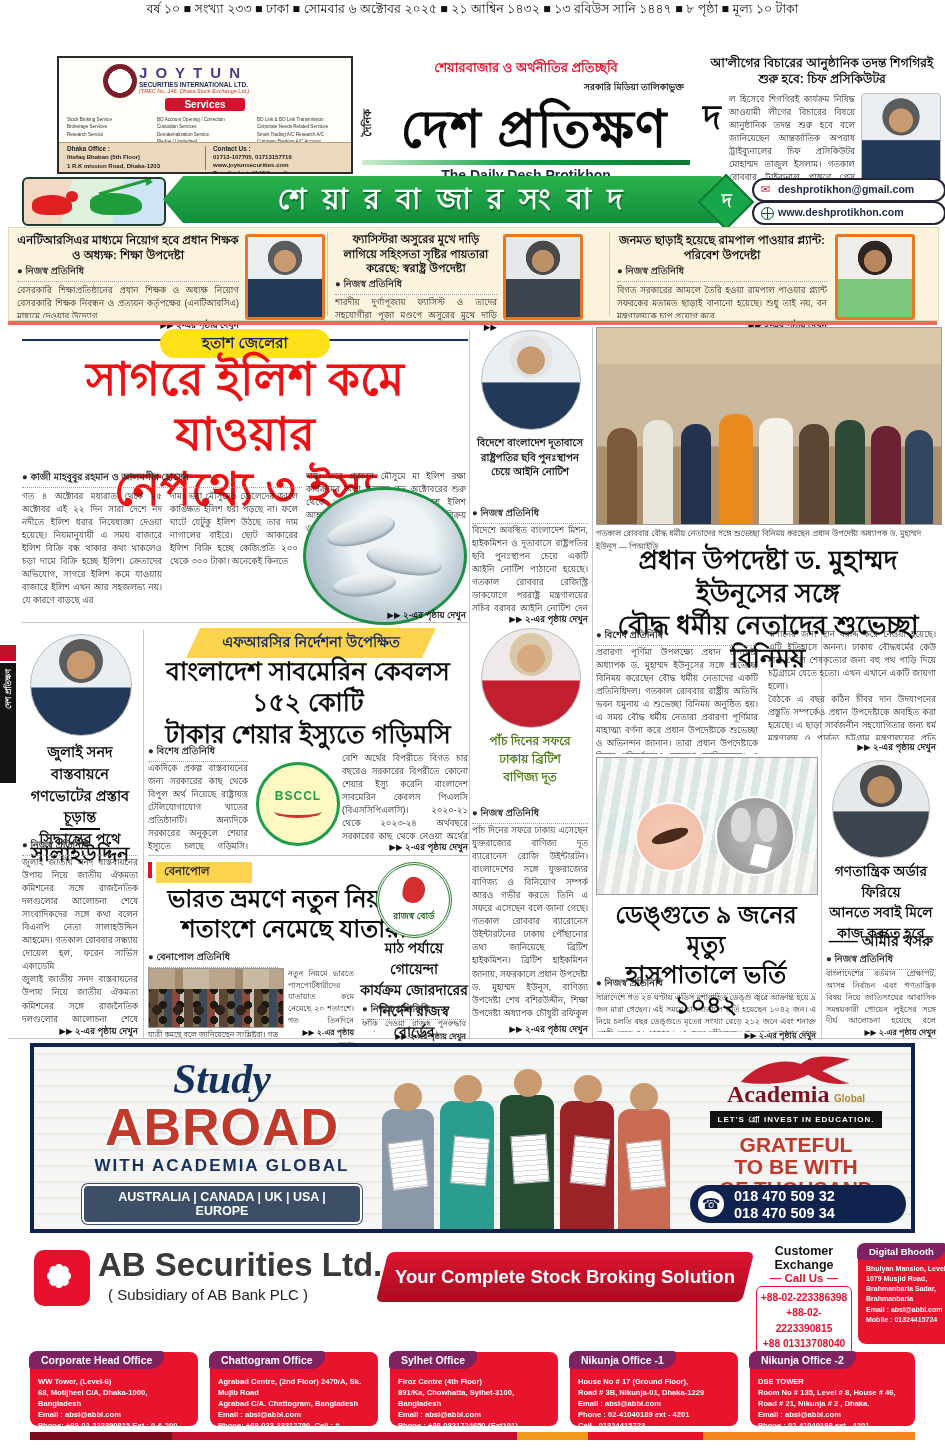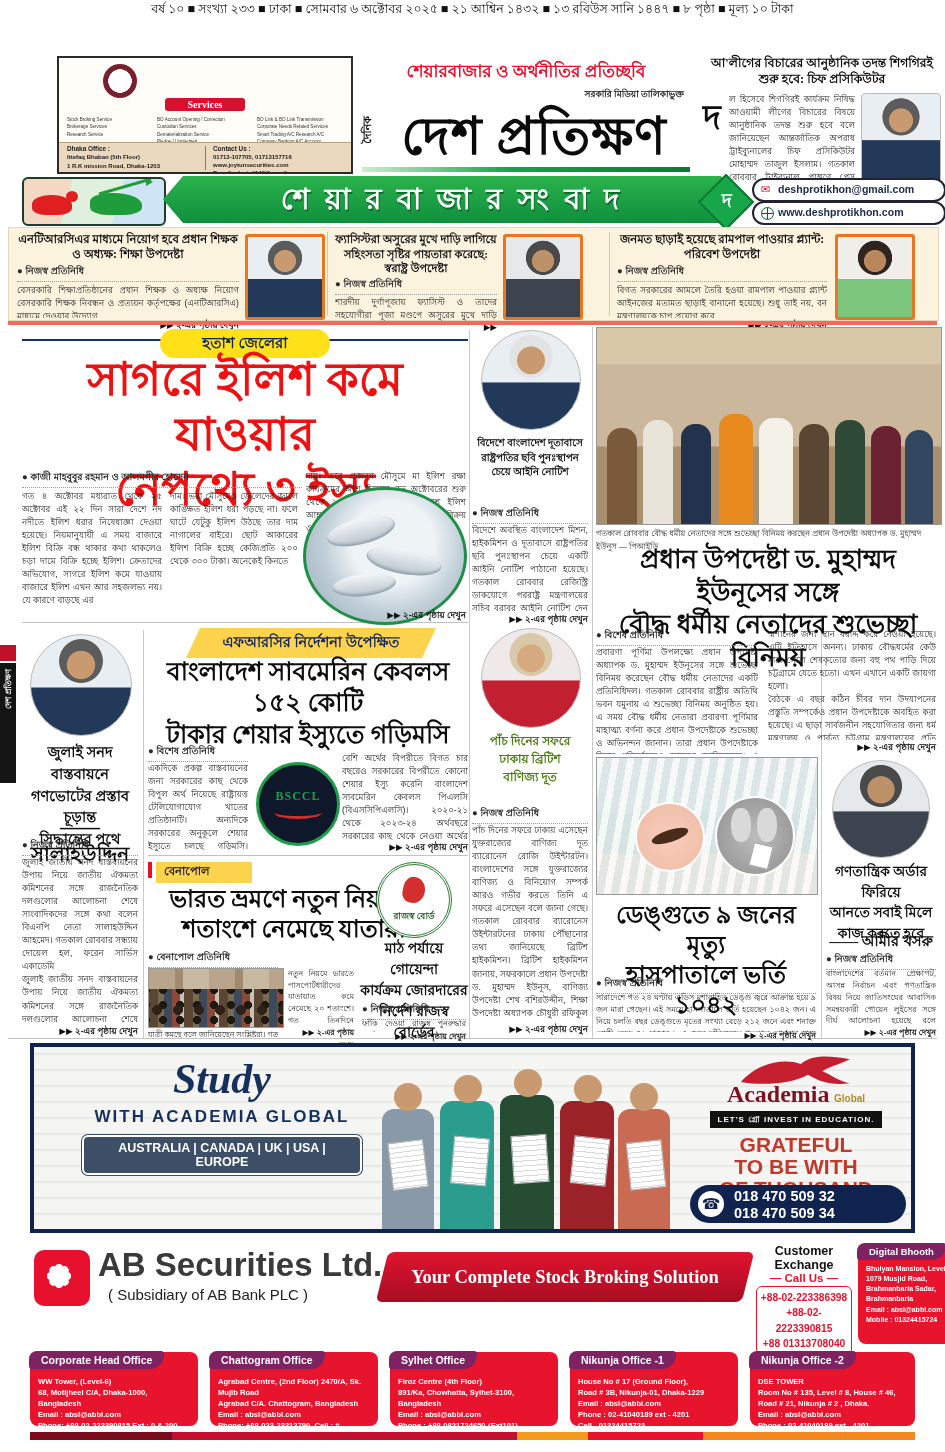--- a/index.html
+++ b/index.html
@@ -1,19 +1,19 @@
 <!DOCTYPE html>
 <html><head>
 <meta charset="utf-8">
 <style>
   html,body{margin:0;padding:0;background:#ffffff;}
   .page{position:relative;width:945px;height:1452px;background:#fff;overflow:hidden;
         font-family:"Liberation Sans","DejaVu Sans",sans-serif;color:#111;}
   .a{position:absolute;}
-  .c{text-align:center;font-family:Liberation Serif, serif;}
+  .c{text-align:center;}
   .b{font-weight:bold;}
   .pre{white-space:pre-line;}
   .by{font-size:9.5px;font-weight:bold;color:#2b2b2b;}
   .dot{border-bottom:1px dotted #9a9a9a;padding-bottom:2px;}
   .bt{font-size:8.7px;line-height:1.5;color:#1c1c1c;text-align:justify;overflow:hidden;}
   .jp{font-size:8.7px;font-weight:bold;color:#111;text-align:right;}
   .hl{color:#0d0d0d;font-weight:800;line-height:1.25;}
   .circle{border-radius:50%;}
   .vline{width:1px;background:#c9c9c9;}
   .hline{height:1px;background:#c2c2c2;}
@@ -80,20 +80,25 @@
 </style>
 </head>
 <body>
 
 <div class="page">
 
   <div class="a c" style="left:0;top:30;width:945px;font-size:12.5px;color:#111;">বর্ষ ১০ ■ সংখ্যা ২৩৩ ■ ঢাকা ■ সোমবার ৬ অক্টোবর ২০২৫ ■ ২১ আশ্বিন ১৪৩২ ■ ১৩ রবিউস সানি ১৪৪৭ ■ ৮ পৃষ্ঠা ■ মূল্য ১০ টাকা</div>
 
   <div class="a" style="left:57px;top:56px;width:292px;height:114px;border:2px solid #2b2b2b;background:#fffdf7;overflow:hidden;">
     <div class="a circle" style="left:44px;top:6px;width:30px;height:30px;border:2px solid #7a1f2b;background:radial-gradient(circle,#fff 0 55%,#7a1f2b 56% 100%);"></div>
+    <div class="a" style="left:80px;top:6px;width:200px;">
+      <div class="b" style="font-size:15px;color:#4b3a8c;letter-spacing:2px;">J O Y T U N</div>
+      <div class="b" style="font-size:6.5px;color:#1b2a5e;">SECURITIES INTERNATIONAL LTD.</div>
+      <div style="font-size:5.5px;color:#c0392b;font-style:italic;">(TREC No. 146, Dhaka Stock Exchange Ltd.)</div>
+    </div>
     <div class="a c" style="left:106px;top:40px;width:80px;background:#d6112e;color:#fff;font-weight:bold;font-size:10px;border-radius:3px;padding:1px 0;">Services</div>
     <div class="a pre" style="left:8px;top:58px;width:84px;font-size:4.6px;color:#333;line-height:1.6;">Stock Broking Service
 Brokerage Services
 Research Service</div>
     <div class="a pre" style="left:98px;top:58px;width:96px;font-size:4.6px;color:#333;line-height:1.6;">BO Account Opening / Correction
 Custodian Services
 Dematerialization Service
 Pledge / Unpledged</div>
     <div class="a pre" style="left:198px;top:58px;width:90px;font-size:4.6px;color:#333;line-height:1.6;">BO Link &amp; BO Link Transmission
 Corporate Needs Related Services
@@ -105,21 +110,21 @@
 1 R.K mission Road, Dhaka-1203</div>
       <div class="a" style="left:146px;top:3px;width:1px;height:24px;background:#8c7a5a;"></div>
       <div class="a b" style="left:154px;top:2px;width:132px;font-size:6.4px;color:#222;">Contact Us :</div>
       <div class="a pre b" style="left:154px;top:10px;width:134px;font-size:6px;color:#222;line-height:1.35;">01713-107705, 01713157716
 www.joytunsecurities.com
 E-mail : dsejsil148@gmail.com</div>
     </div>
   </div>
 
   <div class="a c" style="left:352px;top:58px;width:348px;">
-    <div class="b" style="font-size:17px;color:#e8112d;">শেয়ারবাজার ও অর্থনীতির প্রতিচ্ছবি</div>
+    <div class="b" style="font-size:13px;color:#e8112d;">শেয়ারবাজার ও অর্থনীতির প্রতিচ্ছবি</div>
     <div class="b" style="font-size:9px;color:#222;text-align:right;padding-right:16px;margin-top:1px;">সরকারি মিডিয়া তালিকাভুক্ত</div>
     <div style="position:relative;height:64px;">
       <span class="a b" style="left:6px;top:14px;font-size:11px;color:#111;writing-mode:vertical-rl;transform:rotate(180deg);">দৈনিক</span>
       <span class="a" style="left:22px;top:-6px;width:320px;font-size:52px;font-weight:900;color:#0a0a0a;letter-spacing:1px;">দেশ প্রতিক্ষণ</span>
     </div>
     <div style="height:5px;margin:1px 10px 2px 10px;background:linear-gradient(90deg,#cdeccf,#16a34a 45%,#0b7a33);"></div>
     <div class="b" style="font-size:14px;color:#1c2b4a;">The Daily Desh Protikhon</div>
   </div>
 
   <div class="a" style="left:703px;top:56px;width:238px;">
@@ -172,21 +177,21 @@
       <div class="by dot" style="margin-top:1px;">● নিজস্ব প্রতিনিধি</div>
       <div class="bt" style="height:26px;margin-top:1px;">শারদীয় দুর্গাপূজায় ফ্যাসিস্ট ও তাদের সহযোগীরা পূজা মণ্ডপে অসুরের মুখে দাড়ি লাগিয়ে ধর্মীয় বিভেদ ও সহিংসতা সৃষ্টির পায়তারা করেছে</div>
       <div class="jp">▶▶</div>
     </div>
     <div class="a face gray-suit" style="left:494px;top:6px;width:74px;height:80px;border:3px solid #e87722;border-radius:3px;"></div>
     <div class="a vline" style="left:600px;top:4px;height:84px;"></div>
 
     <div class="a" style="left:608px;top:4px;width:210px;">
       <div class="c b" style="font-size:11.6px;line-height:1.3;color:#0d0d0d;">জনমত ছাড়াই হয়েছে রামপাল পাওয়ার প্ল্যান্ট: পরিবেশ উপদেষ্টা</div>
       <div class="by dot" style="margin-top:2px;">● নিজস্ব প্রতিনিধি</div>
-      <div class="bt" style="height:34px;margin-top:2px;">বিগত সরকারের আমলে তৈরি হওয়া রামপাল পাওয়ার প্ল্যান্ট আইনজের মতামত ছাড়াই বানানো হয়েছে। শুধু তাই নয়, বন মন্ত্রণালয়কে চাপ প্রয়োগ করে</div>
+      <div class="bt" style="height:34px;margin-top:2px;">বিগত সরকারের আমলে তৈরি হওয়া রামপাল পাওয়ার প্ল্যান্ট সফরকের মতামত ছাড়াই বানানো হয়েছে। শুধু তাই নয়, বন মন্ত্রণালয়কে চাপ প্রয়োগ করে</div>
       <div class="jp">▶▶ ২-এর পৃষ্ঠায় দেখুন</div>
     </div>
     <div class="a face green-sari" style="left:826px;top:6px;width:74px;height:80px;border:3px solid #e87722;border-radius:3px;"></div>
   </div>
   <div class="a" style="left:8px;top:321px;width:929px;height:4px;background:#f4695e;"></div>
 
   <div class="a vline" style="left:469px;top:330px;height:708px;"></div>
   <div class="a vline" style="left:592px;top:327px;height:711px;"></div>
   <div class="a vline" style="left:821px;top:615px;height:423px;"></div>
   <div class="a vline" style="left:143px;top:630px;height:408px;"></div>
@@ -248,21 +253,21 @@
   <div class="a" style="left:0;top:663px;width:16px;height:120px;background:#141414;">
     <span class="b" style="display:block;color:#fff;font-size:8px;writing-mode:vertical-rl;transform:rotate(180deg);margin:6px auto;">দেশ প্রতিক্ষণ</span>
   </div>
 
   <div>
     <div class="a bar-kicker c" style="left:186px;top:628px;width:250px;font-size:14.5px;padding:3px 0;">এফআরসির নির্দেশনা উপেক্ষিত</div>
     <div class="a c pre hl" style="left:148px;top:656px;width:320px;font-size:25px;">বাংলাদেশ সাবমেরিন কেবলস ১৫২ কোটি
 টাকার শেয়ার ইস্যুতে গড়িমসি</div>
     <div class="a by dot" style="left:148px;top:744px;width:100px;">● বিশেষ প্রতিনিধি</div>
     <div class="a bt" style="left:148px;top:762px;width:100px;height:92px;">একদিকে প্রকল্প বাস্তবায়নের জন্য সরকারের কাছ থেকে বিপুল অর্থ নিয়েছে রাষ্ট্রায়ত্ত টেলিযোগাযোগ খাতের প্রতিষ্ঠানটি। অন্যদিকে সরকারের অনুকূলে শেয়ার ইস্যুতে চলছে গড়িমসি। সর্বশেষ হিসাবে এ দায় ১২২ কোটি টাকার</div>
-    <div class="a circle" style="left:256px;top:762px;width:78px;height:78px;border:3px solid #1f9d4a;background:#0f172a;">
+    <div class="a circle" style="left:256px;top:762px;width:78px;height:78px;border:3px solid #1f9d4a;background:#fef9c3;">
       <div class="c b" style="font-size:12px;color:#1f9d4a;margin-top:24px;letter-spacing:1px;">BSCCL</div>
       <div style="width:48px;height:10px;margin:2px auto 0 auto;border-bottom:3px solid #d32f2f;border-radius:50%;"></div>
     </div>
     <div class="a bt" style="left:342px;top:752px;width:126px;height:90px;">বেশি অর্থের বিপরীতে বিগত চার বছরেও সরকারের বিপরীতে কোনো শেয়ার ইস্যু করেনি বাংলাদেশ সাবমেরিন কেবলস পিএলসি (বিএসসিপিএলসি)। ২০২০-২১ থেকে ২০২৩-২৪ অর্থবছরে সরকারের কাছ থেকে নেওয়া অর্থের পরিমাণ ১৫২ কোটি ৯৬০ লাখ টাকা। রাষ্ট্রায়ত্ত প্রতিষ্ঠানটি সরকারের</div>
     <div class="a jp" style="left:342px;top:840px;width:126px;">▶▶ ২-এর পৃষ্ঠায় দেখুন</div>
   </div>
 
   <div>
     <div class="a" style="left:148px;top:862px;width:4px;height:16px;background:#e8112d;"></div>
     <div class="a b" style="left:156px;top:862px;width:80px;background:#fcd34d;color:#222;font-size:11.5px;padding:1px 8px;">বেনাপোল</div>
@@ -335,20 +340,21 @@
 কাজ করতে হবে</div>
     <div class="a c b" style="left:824px;top:930px;width:114px;font-size:14.5px;color:#0d0d0d;">—— আমীর খসরু</div>
     <div class="a by dot" style="left:826px;top:952px;width:110px;">● নিজস্ব প্রতিনিধি</div>
     <div class="a bt" style="left:826px;top:968px;width:110px;height:58px;font-size:7.9px;">বাংলাদেশের বর্তমান প্রেক্ষাপট, আসন্ন নির্বাচন এবং গণতান্ত্রিক বিষয় নিয়ে জাতিসংঘের আবাসিক সমন্বয়কারী গোয়েন লুইসের সঙ্গে দীর্ঘ আলোচনা হয়েছে বলে জানিয়েছেন বিএনপির স্থায়ী কমিটির সদস্য আমীর খসরু মাহমুদ চৌধুরী। গতকাল রোববার রাজধানীর গুলশানে বিএনপি</div>
     <div class="a jp" style="left:826px;top:1026px;width:110px;font-size:7.9px;">▶▶ ২-এর পৃষ্ঠায় দেখুন</div>
   </div>
 
   <div class="a" style="left:30px;top:1043px;width:885px;height:190px;border:4px solid #10224e;box-sizing:border-box;background:repeating-linear-gradient(0deg,#f5f5f3 0 14px,#e9e9e6 14px 16px);overflow:hidden;">
     <div class="a" style="left:48px;top:8px;width:280px;text-align:center;">
       <div style="font-size:42px;color:#16305e;font-style:italic;font-weight:bold;font-family:'Liberation Serif',serif;">Study</div>
+      <div style="font-size:52px;font-weight:900;color:#c0392b;letter-spacing:1px;line-height:.95;text-shadow:2px 2px 0 #fff,-2px 2px 0 #fff,2px -2px 0 #fff,-2px -2px 0 #fff,3px 4px 2px #9993;">ABROAD</div>
       <div class="b" style="font-size:17px;color:#16305e;letter-spacing:2px;margin-top:4px;">WITH ACADEMIA GLOBAL</div>
       <div class="b" style="display:inline-block;margin-top:8px;background:#3d4f66;color:#fff;font-size:12.5px;padding:4px 12px;border-radius:6px;border:2px solid #fff;box-shadow:0 0 0 1px #3d4f66;">AUSTRALIA | CANADA | UK | USA | EUROPE</div>
     </div>
 
     <div class="a stud" style="left:330px;top:0;width:310px;height:182px;">
       <div class="swoosh" style="left:30px;top:-60px;"></div>
       <div class="kid" style="left:18px;width:52px;height:120px;background:#8a99a8;"></div>
         <div class="head" style="left:30px;bottom:118px;width:28px;height:28px;"></div>
       <div class="kid" style="left:76px;width:54px;height:128px;background:#2a9d8f;"></div>
         <div class="head" style="left:90px;bottom:126px;width:28px;height:28px;"></div>

